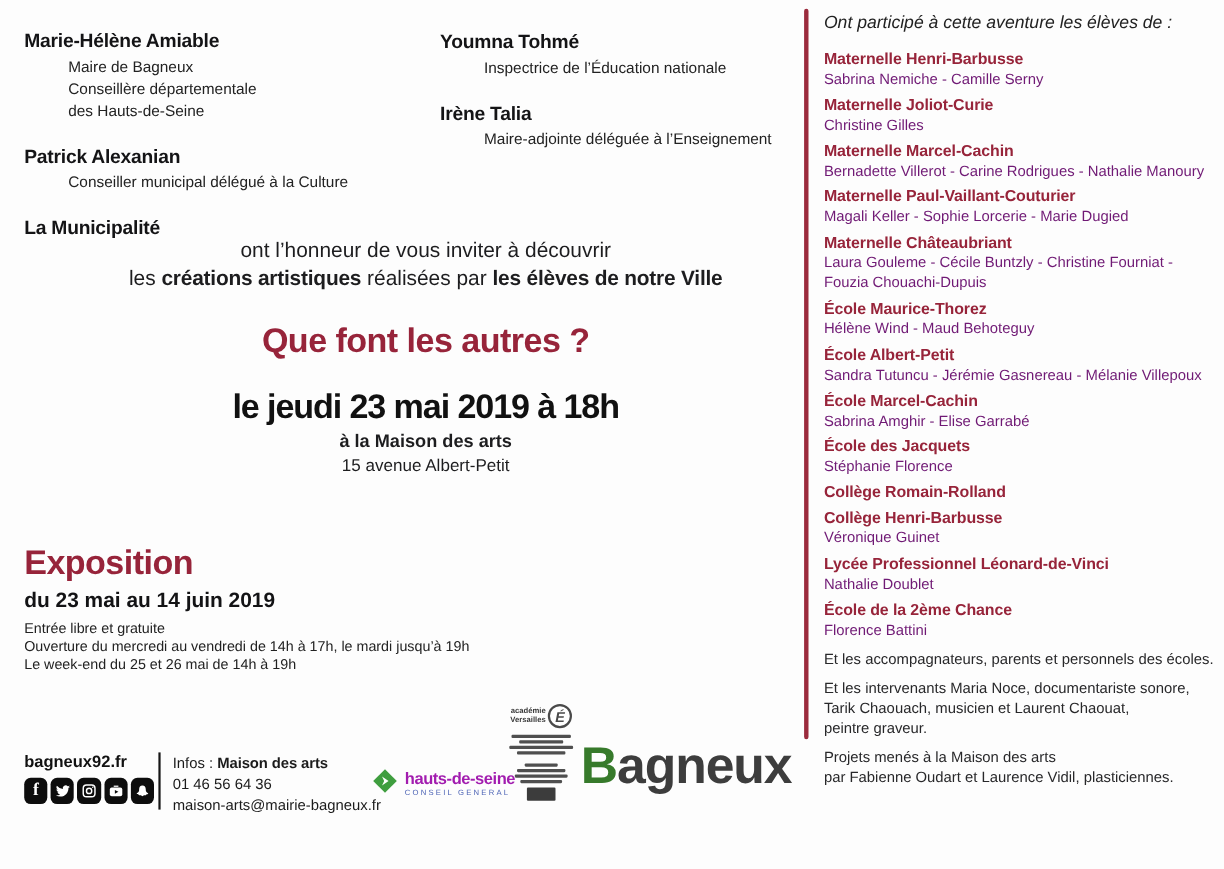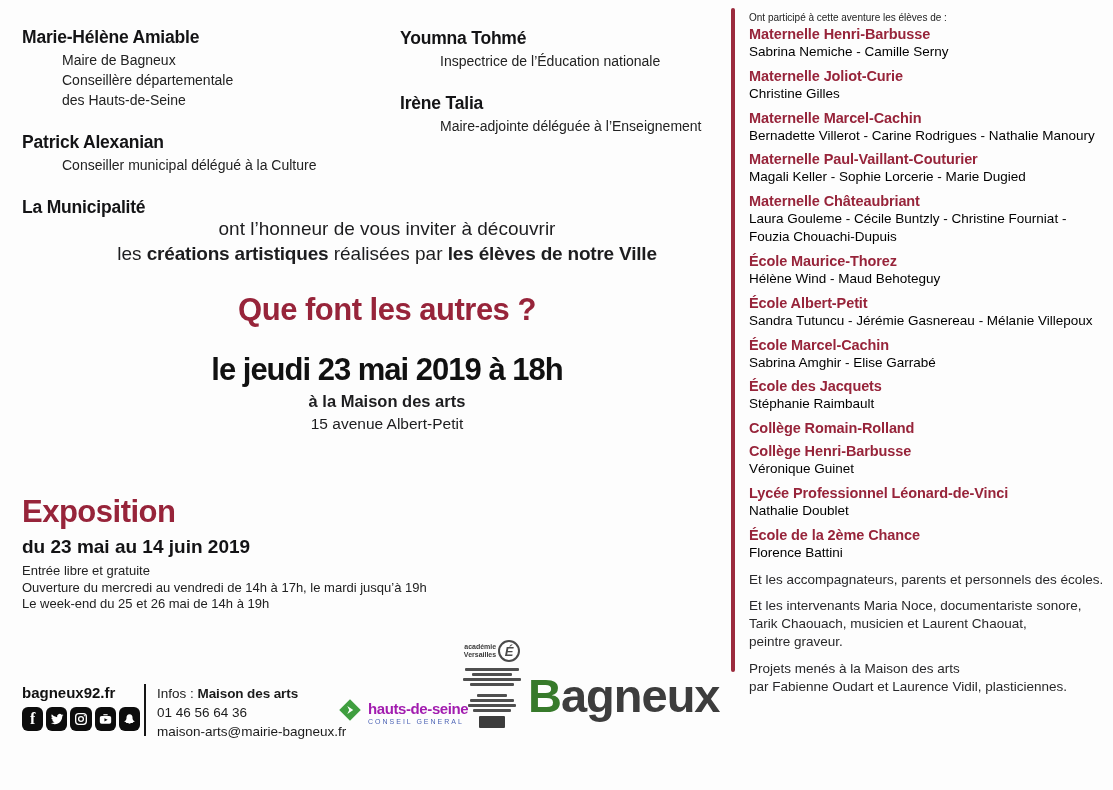--- a/index.html
+++ b/index.html
@@ -28,24 +28,24 @@
 
   
   .expo { position:absolute; left:22px; top:494px; width:430px; }
   .expo-heading { font-size:31px; font-weight:bold; letter-spacing:-0.5px; color:var(--accent); }
   .expo-dates { font-size:19px; font-weight:bold; margin-top:6px; color:#131315; }
   .expo-lines { font-size:13px; line-height:1.28; margin-top:5px; white-space:pre-line; color:#222; }
 
   
   .vline { position:absolute; left:731px; top:8px; width:4px; height:664px; background:#9b2b3d; border-radius:2px; }
   .right-col { position:absolute; left:749px; top:12px; width:360px; }
-  .rc-intro { font-size:10px; margin-bottom:3px; color:#222; }
+  .rc-intro { font-size:16px; margin-bottom:16px; color:#222;font-style:italic; }
   .school { margin-bottom:7px; }
   .school-name  { font-size:14.5px; font-weight:bold; color:var(--accent); letter-spacing:-0.1px; }
-  .school-names { font-size:13.5px; line-height:1.32; margin-top:1px; white-space:pre-line; color:#000000; }
+  .school-names { font-size:13.5px; line-height:1.32; margin-top:1px; white-space:pre-line; color:#701a75; }
   .closing p { font-size:13.5px; line-height:1.32; margin-top:9px; white-space:pre-line; color:#28282a; }
 
   
   .footer-left { position:absolute; left:22px; top:684px; display:flex; align-items:flex-start; }
   .site-block { width:118px; }
   .site-name { font-size:15px; font-weight:bold; color:#111; }
   .social-row { display:flex; gap:3px; margin-top:6px; }
   .social { width:24px; height:24px; background:#0d0d0d; border-radius:6px; display:flex; align-items:center; justify-content:center; color:#fff; }
   .social svg { display:block; }
   .fb-glyph { font-size:16px; font-weight:bold; font-family:"Liberation Serif", serif; }
@@ -166,21 +166,21 @@
           <div class="school-names">Sandra Tutuncu - Jérémie Gasnereau - Mélanie Villepoux</div>
         </div>
 
         <div class="school">
           <div class="school-name">École Marcel-Cachin</div>
           <div class="school-names">Sabrina Amghir - Elise Garrabé</div>
         </div>
 
         <div class="school">
           <div class="school-name">École des Jacquets</div>
-          <div class="school-names">Stéphanie Raimbault</div>
+          <div class="school-names">Stéphanie Florence</div>
         </div>
 
         <div class="school">
           <div class="school-name">Collège Romain-Rolland</div>
         </div>
 
         <div class="school">
           <div class="school-name">Collège Henri-Barbusse</div>
           <div class="school-names">Véronique Guinet</div>
         </div>

